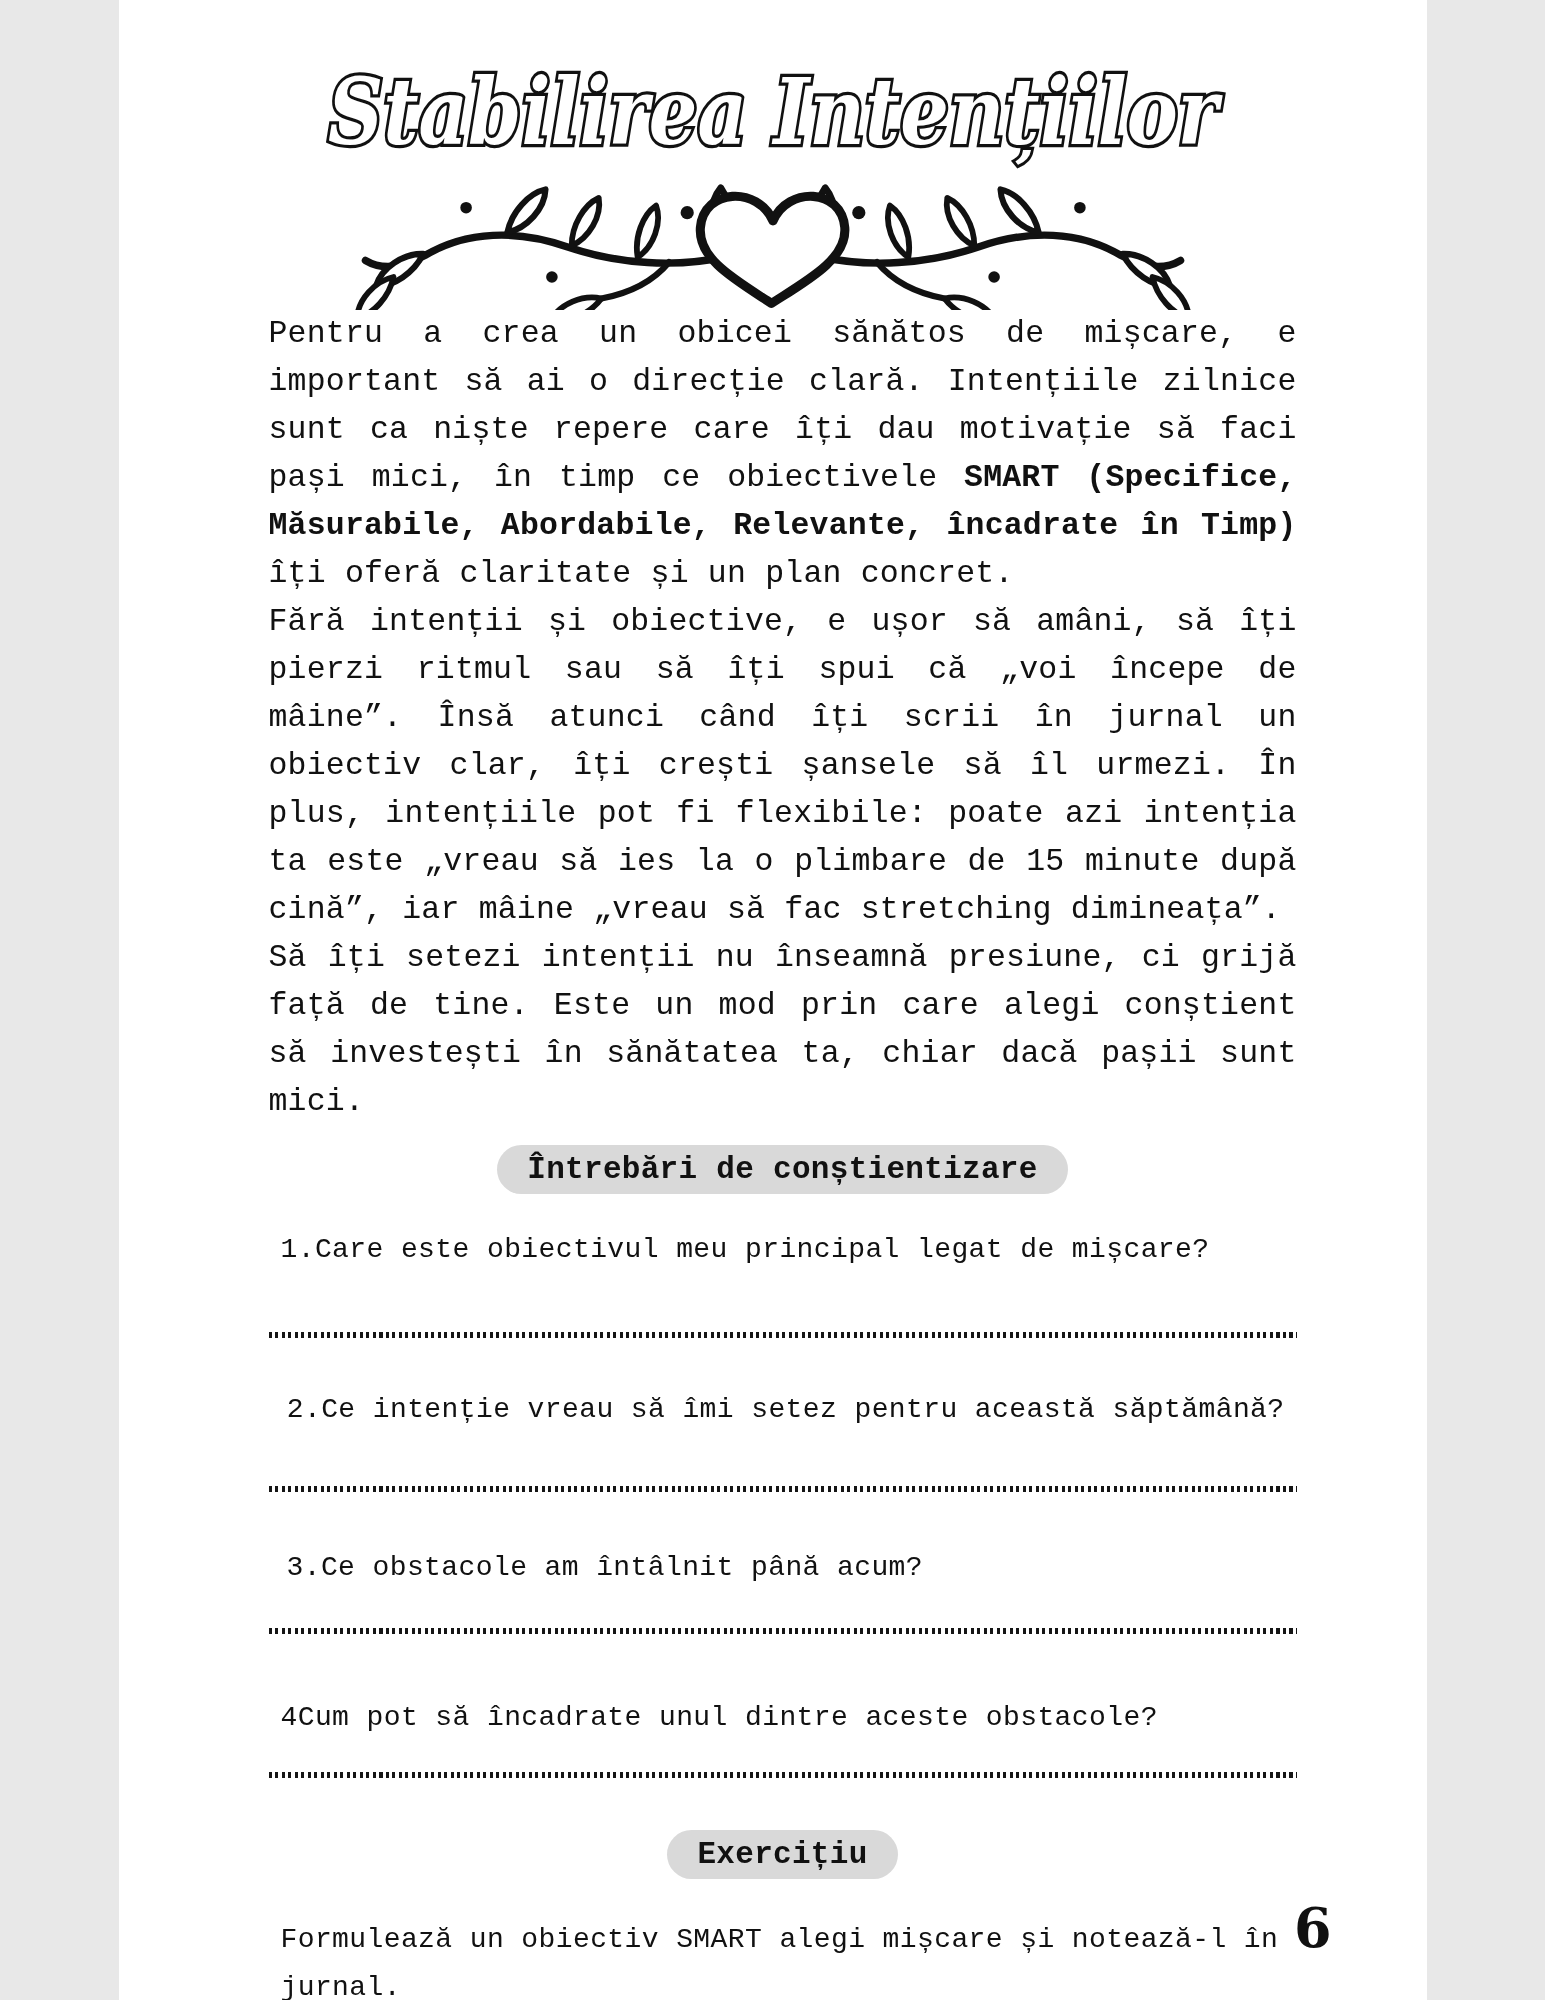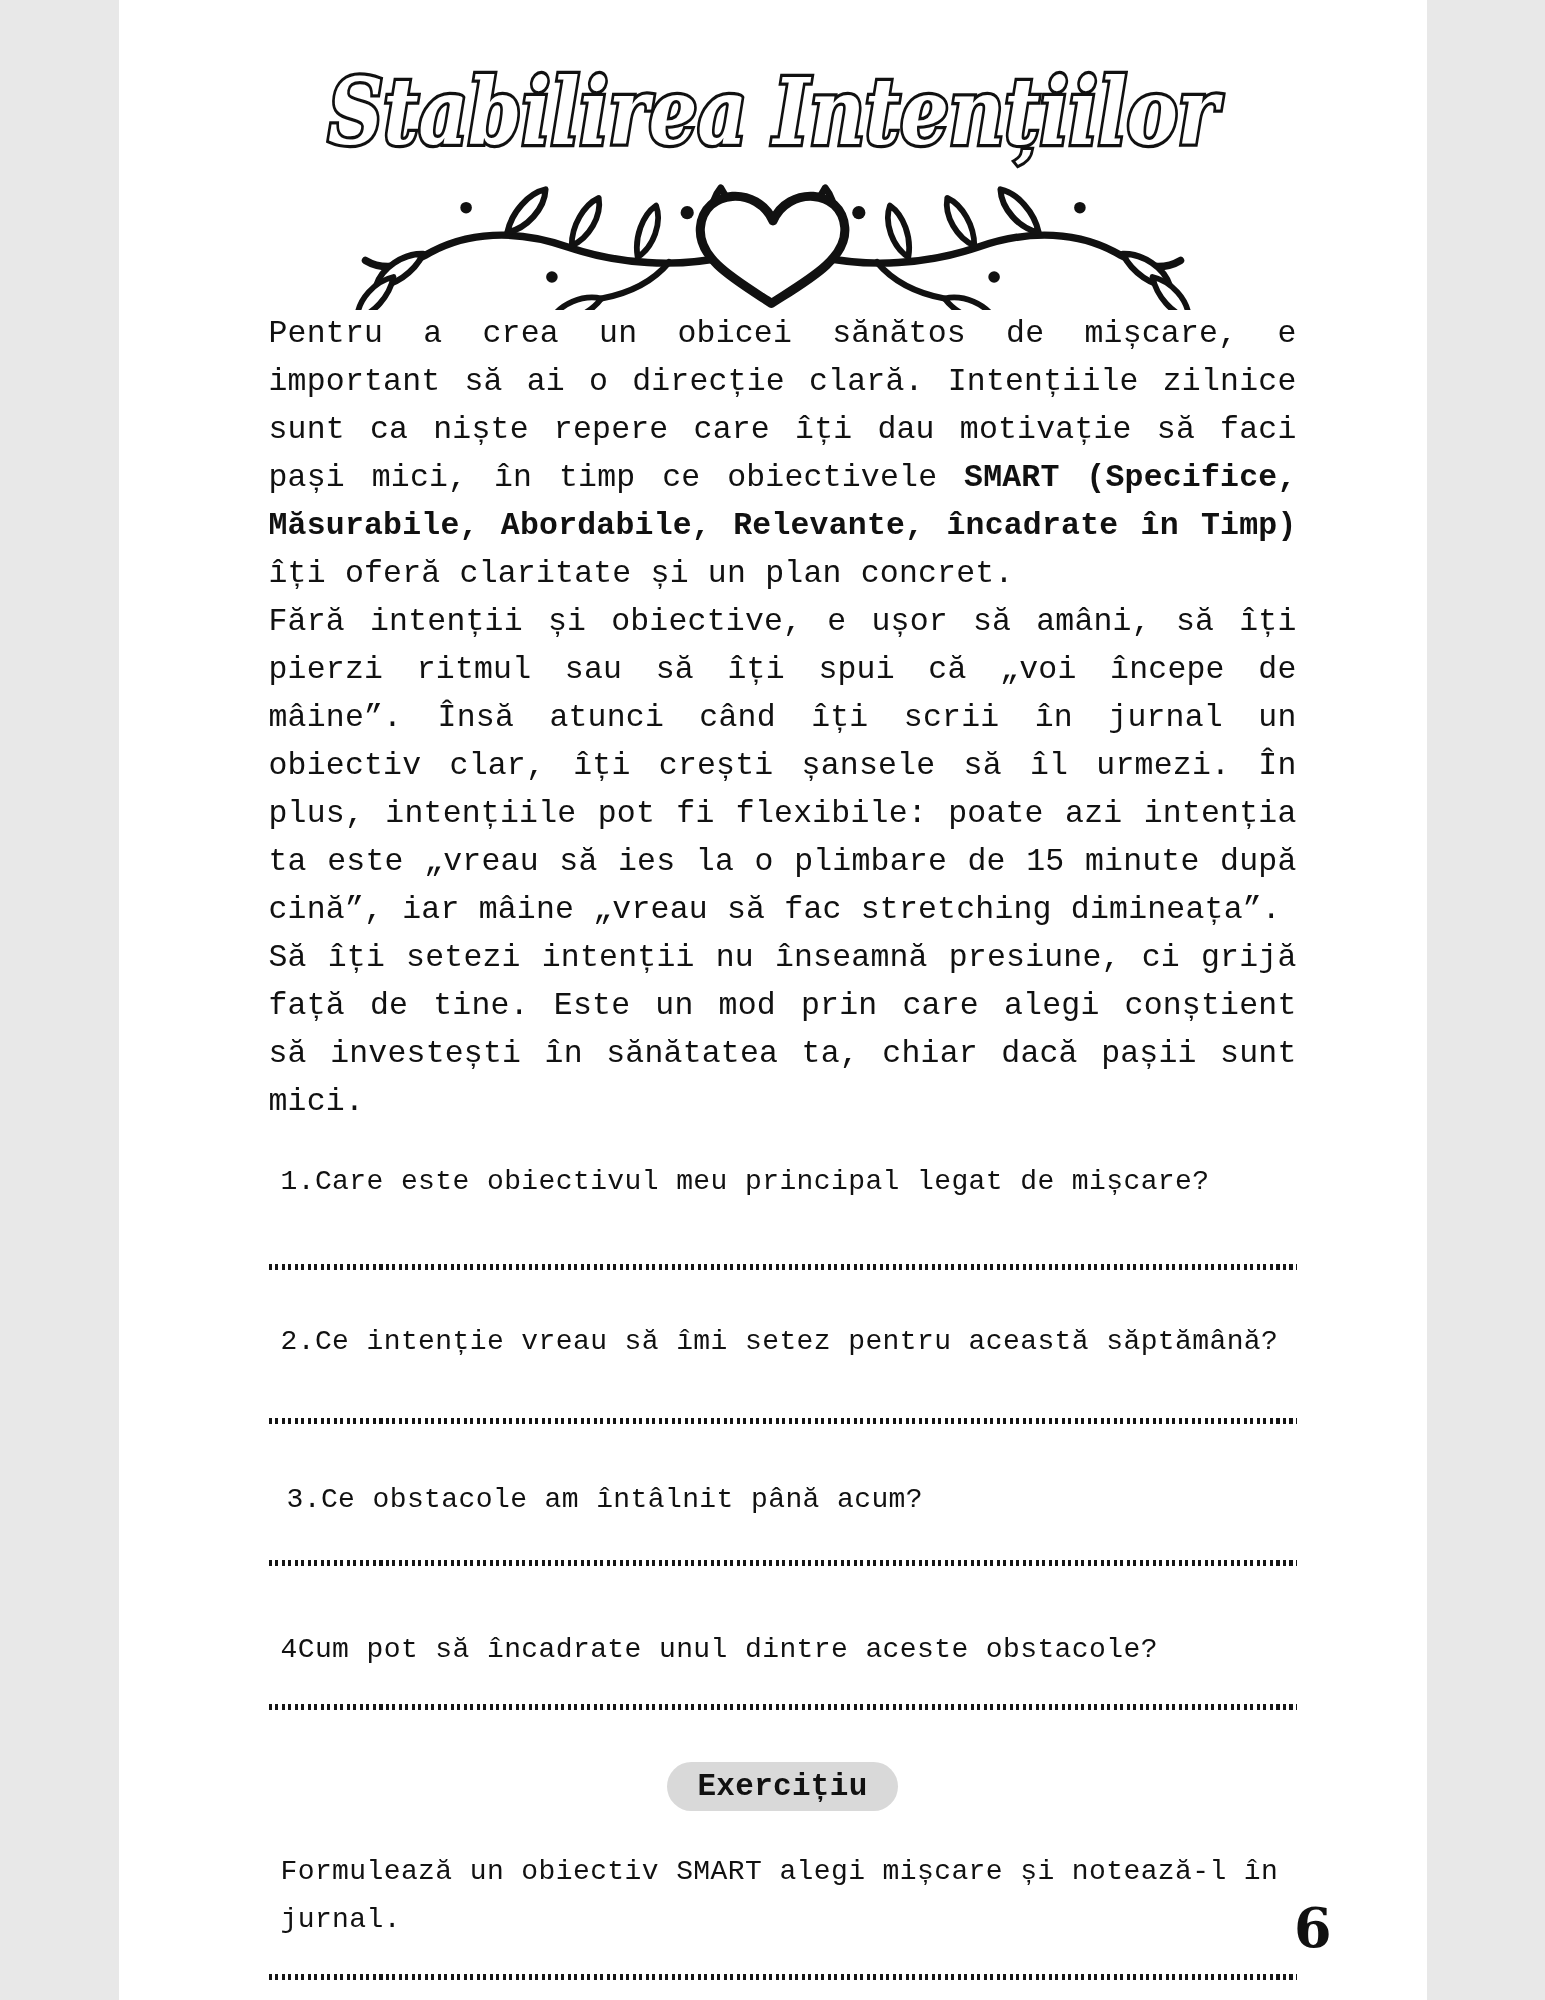--- a/index.html
+++ b/index.html
@@ -46,21 +46,21 @@
   }
 
   .question{
     margin:12px;
     font-size:28px;
     line-height:48px;
     letter-spacing:0.4px;
     text-align:left;
   }
   .q1{ margin-top:32px; }
-  .q2{ margin-top:48px; }
+  .q2{ margin-top:48px;text-align:right; }
   .q3{ margin-top:52px; padding-left:6px; }
   .q4{ margin-top:60px; }
 
   .dotline{
     height:6px;
     background:repeating-linear-gradient(90deg,#151515 0 3px, transparent 3px 6.5px);
   }
   .dl1{ margin-top:58px; }
   .dl2{ margin-top:52px; }
   .dl3{ margin-top:36px; }
@@ -115,20 +115,23 @@
     </div>
 
     <div class="content">
 
       <p class="para p1"><span>Pentru a crea un obicei sănătos de mișcare, e important să ai o direcție clară. Intențiile zilnice sunt ca niște repere care îți dau motivație să faci pași mici, în timp ce obiectivele </span><b>SMART (Specifice, Măsurabile, Abordabile, Relevante, încadrate în Timp)</b><span> îți oferă claritate și un plan concret.</span></p>
 
       <p class="para p2">Fără intenții și obiective, e ușor să amâni, să îți pierzi ritmul sau să îți spui că „voi începe de mâine”. Însă atunci când îți scrii în jurnal un obiectiv clar, îți crești șansele să îl urmezi. În plus, intențiile pot fi flexibile: poate azi intenția ta este „vreau să ies la o plimbare de 15 minute după cină”, iar mâine „vreau să fac stretching dimineața”.</p>
 
       <p class="para p3">Să îți setezi intenții nu înseamnă presiune, ci grijă față de tine. Este un mod prin care alegi conștient să investești în sănătatea ta, chiar dacă pașii sunt mici.</p>
 
+      <div class="badge-row q">
+        <span class="badge">Întrebări de conștientizare</span>
+      </div>
 
       <p class="question q1">1.Care este obiectivul meu principal legat de mișcare?</p>
       <div class="dotline dl1"></div>
 
       <p class="question q2">2.Ce intenție vreau să îmi setez pentru această săptămână?</p>
       <div class="dotline dl2"></div>
 
       <p class="question q3">3.Ce obstacole am întâlnit până acum?</p>
       <div class="dotline dl3"></div>
 

